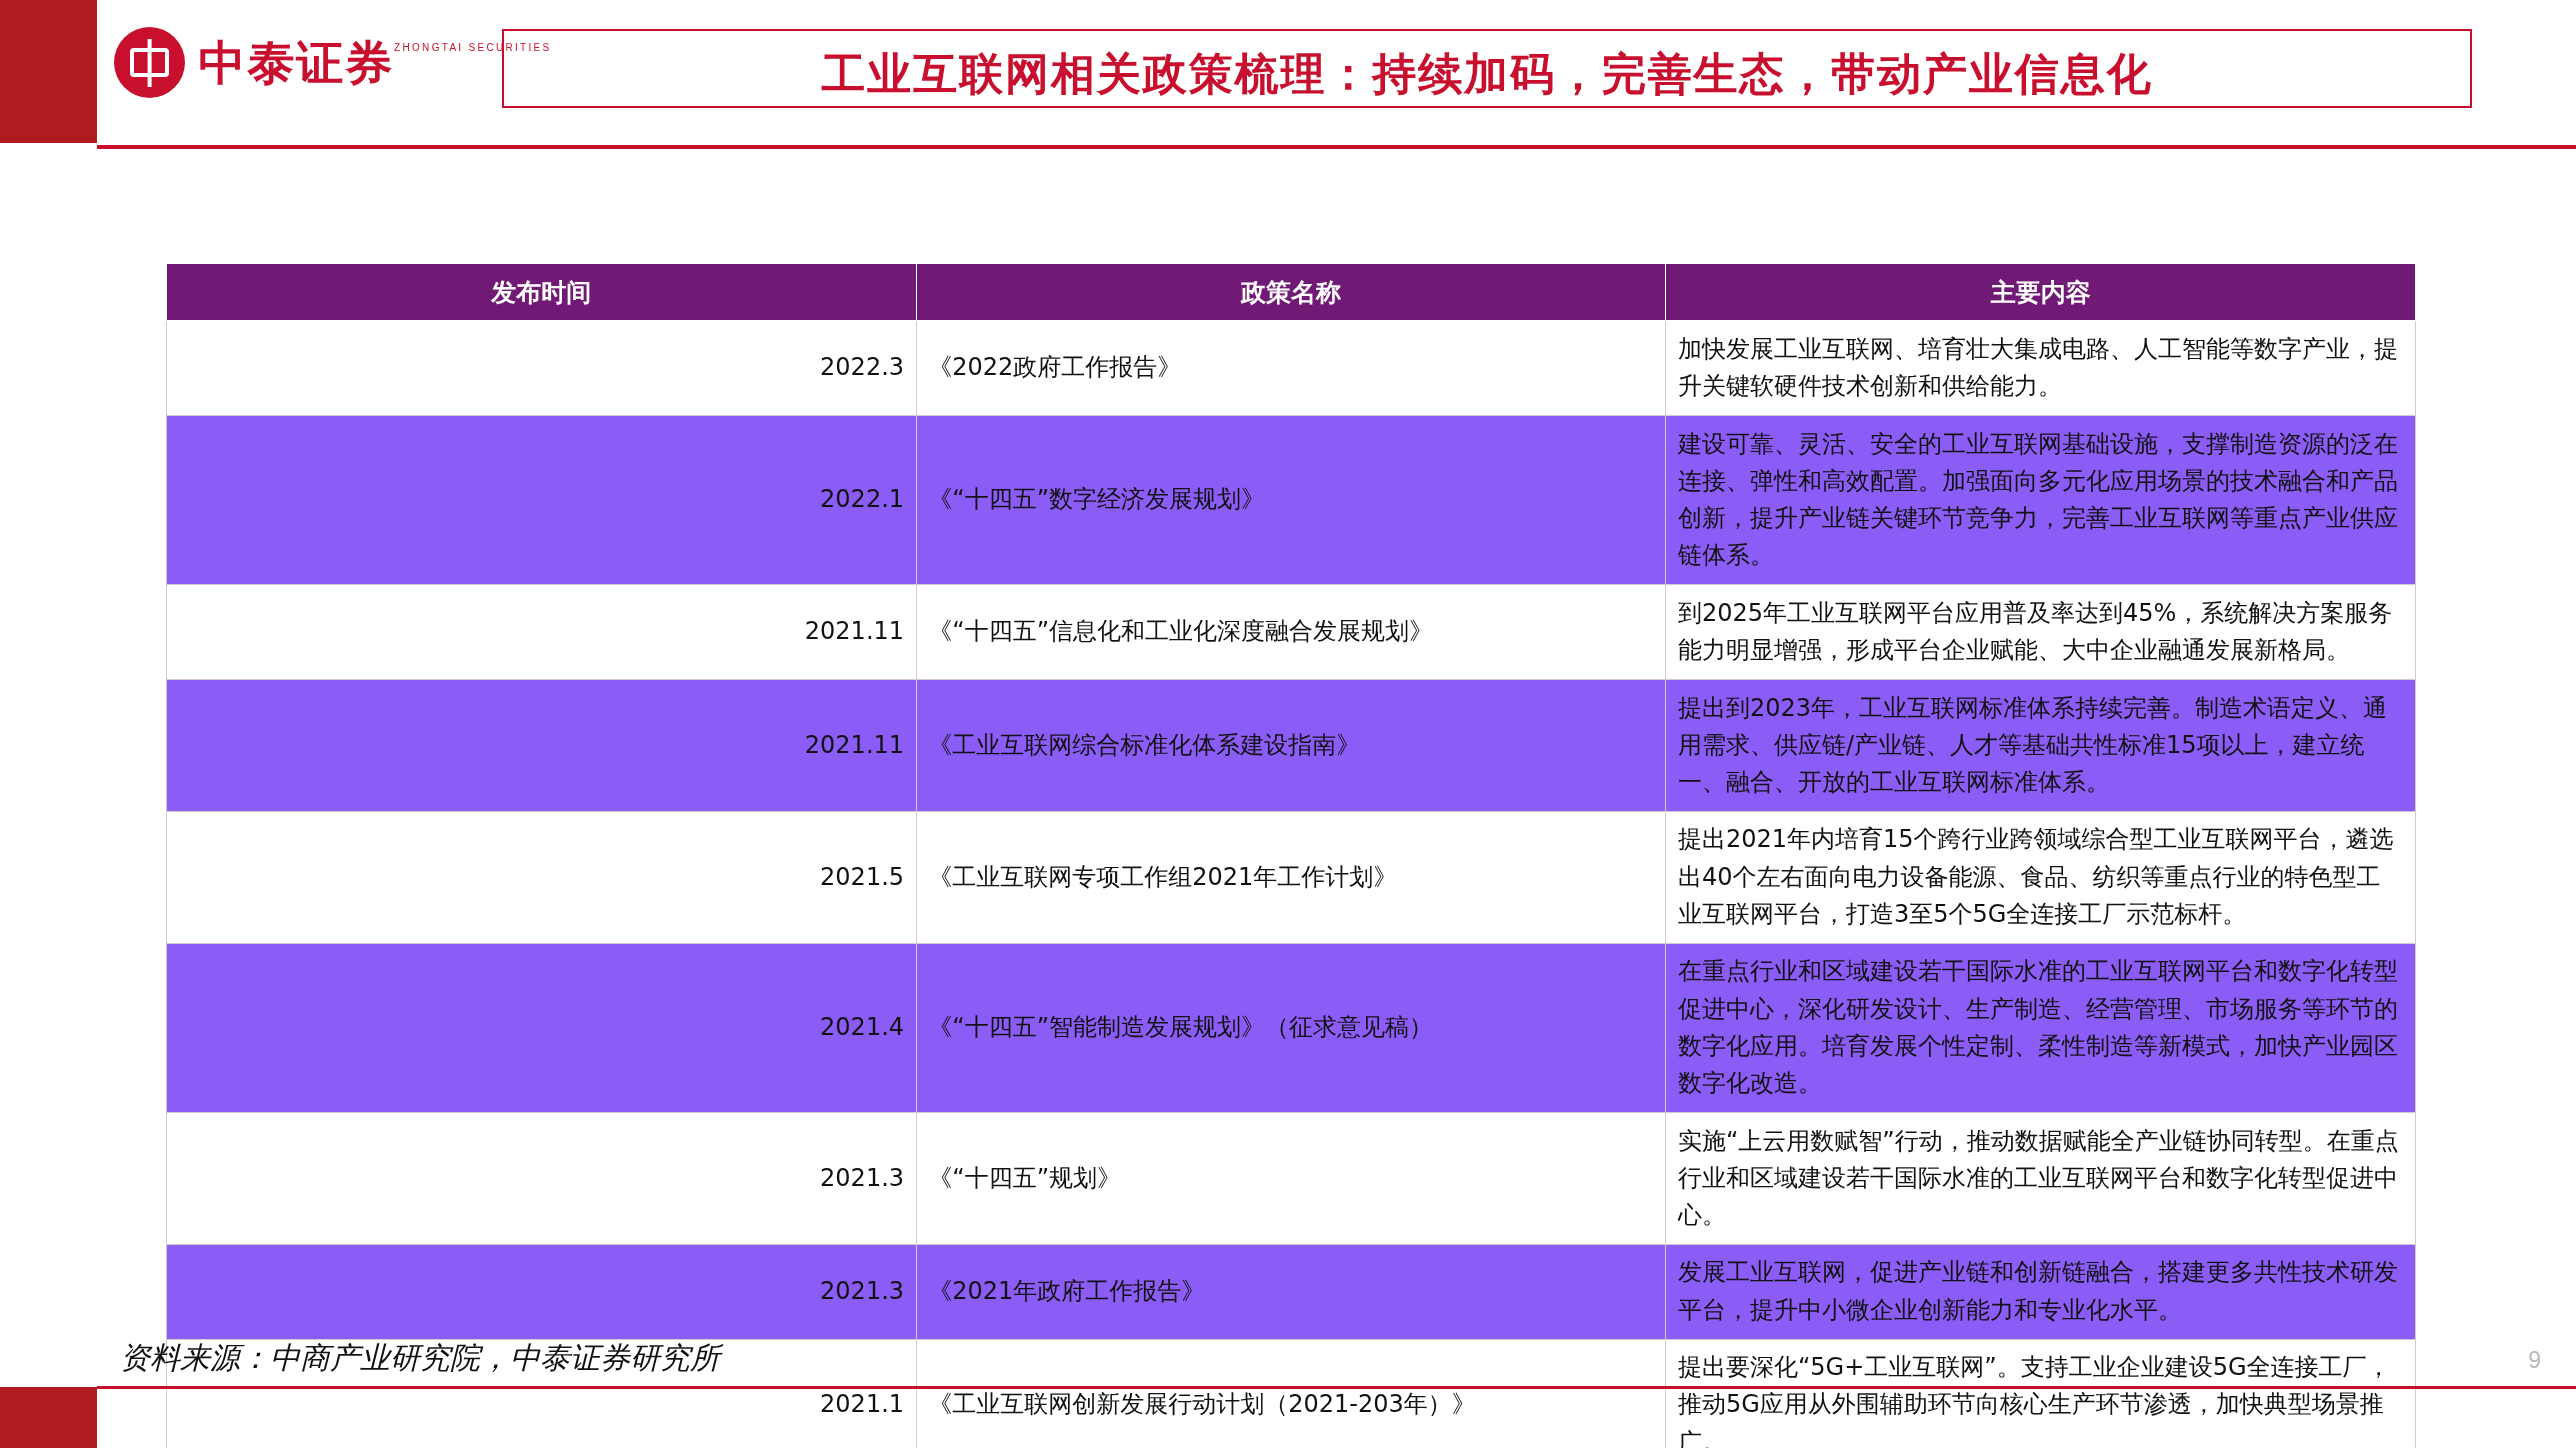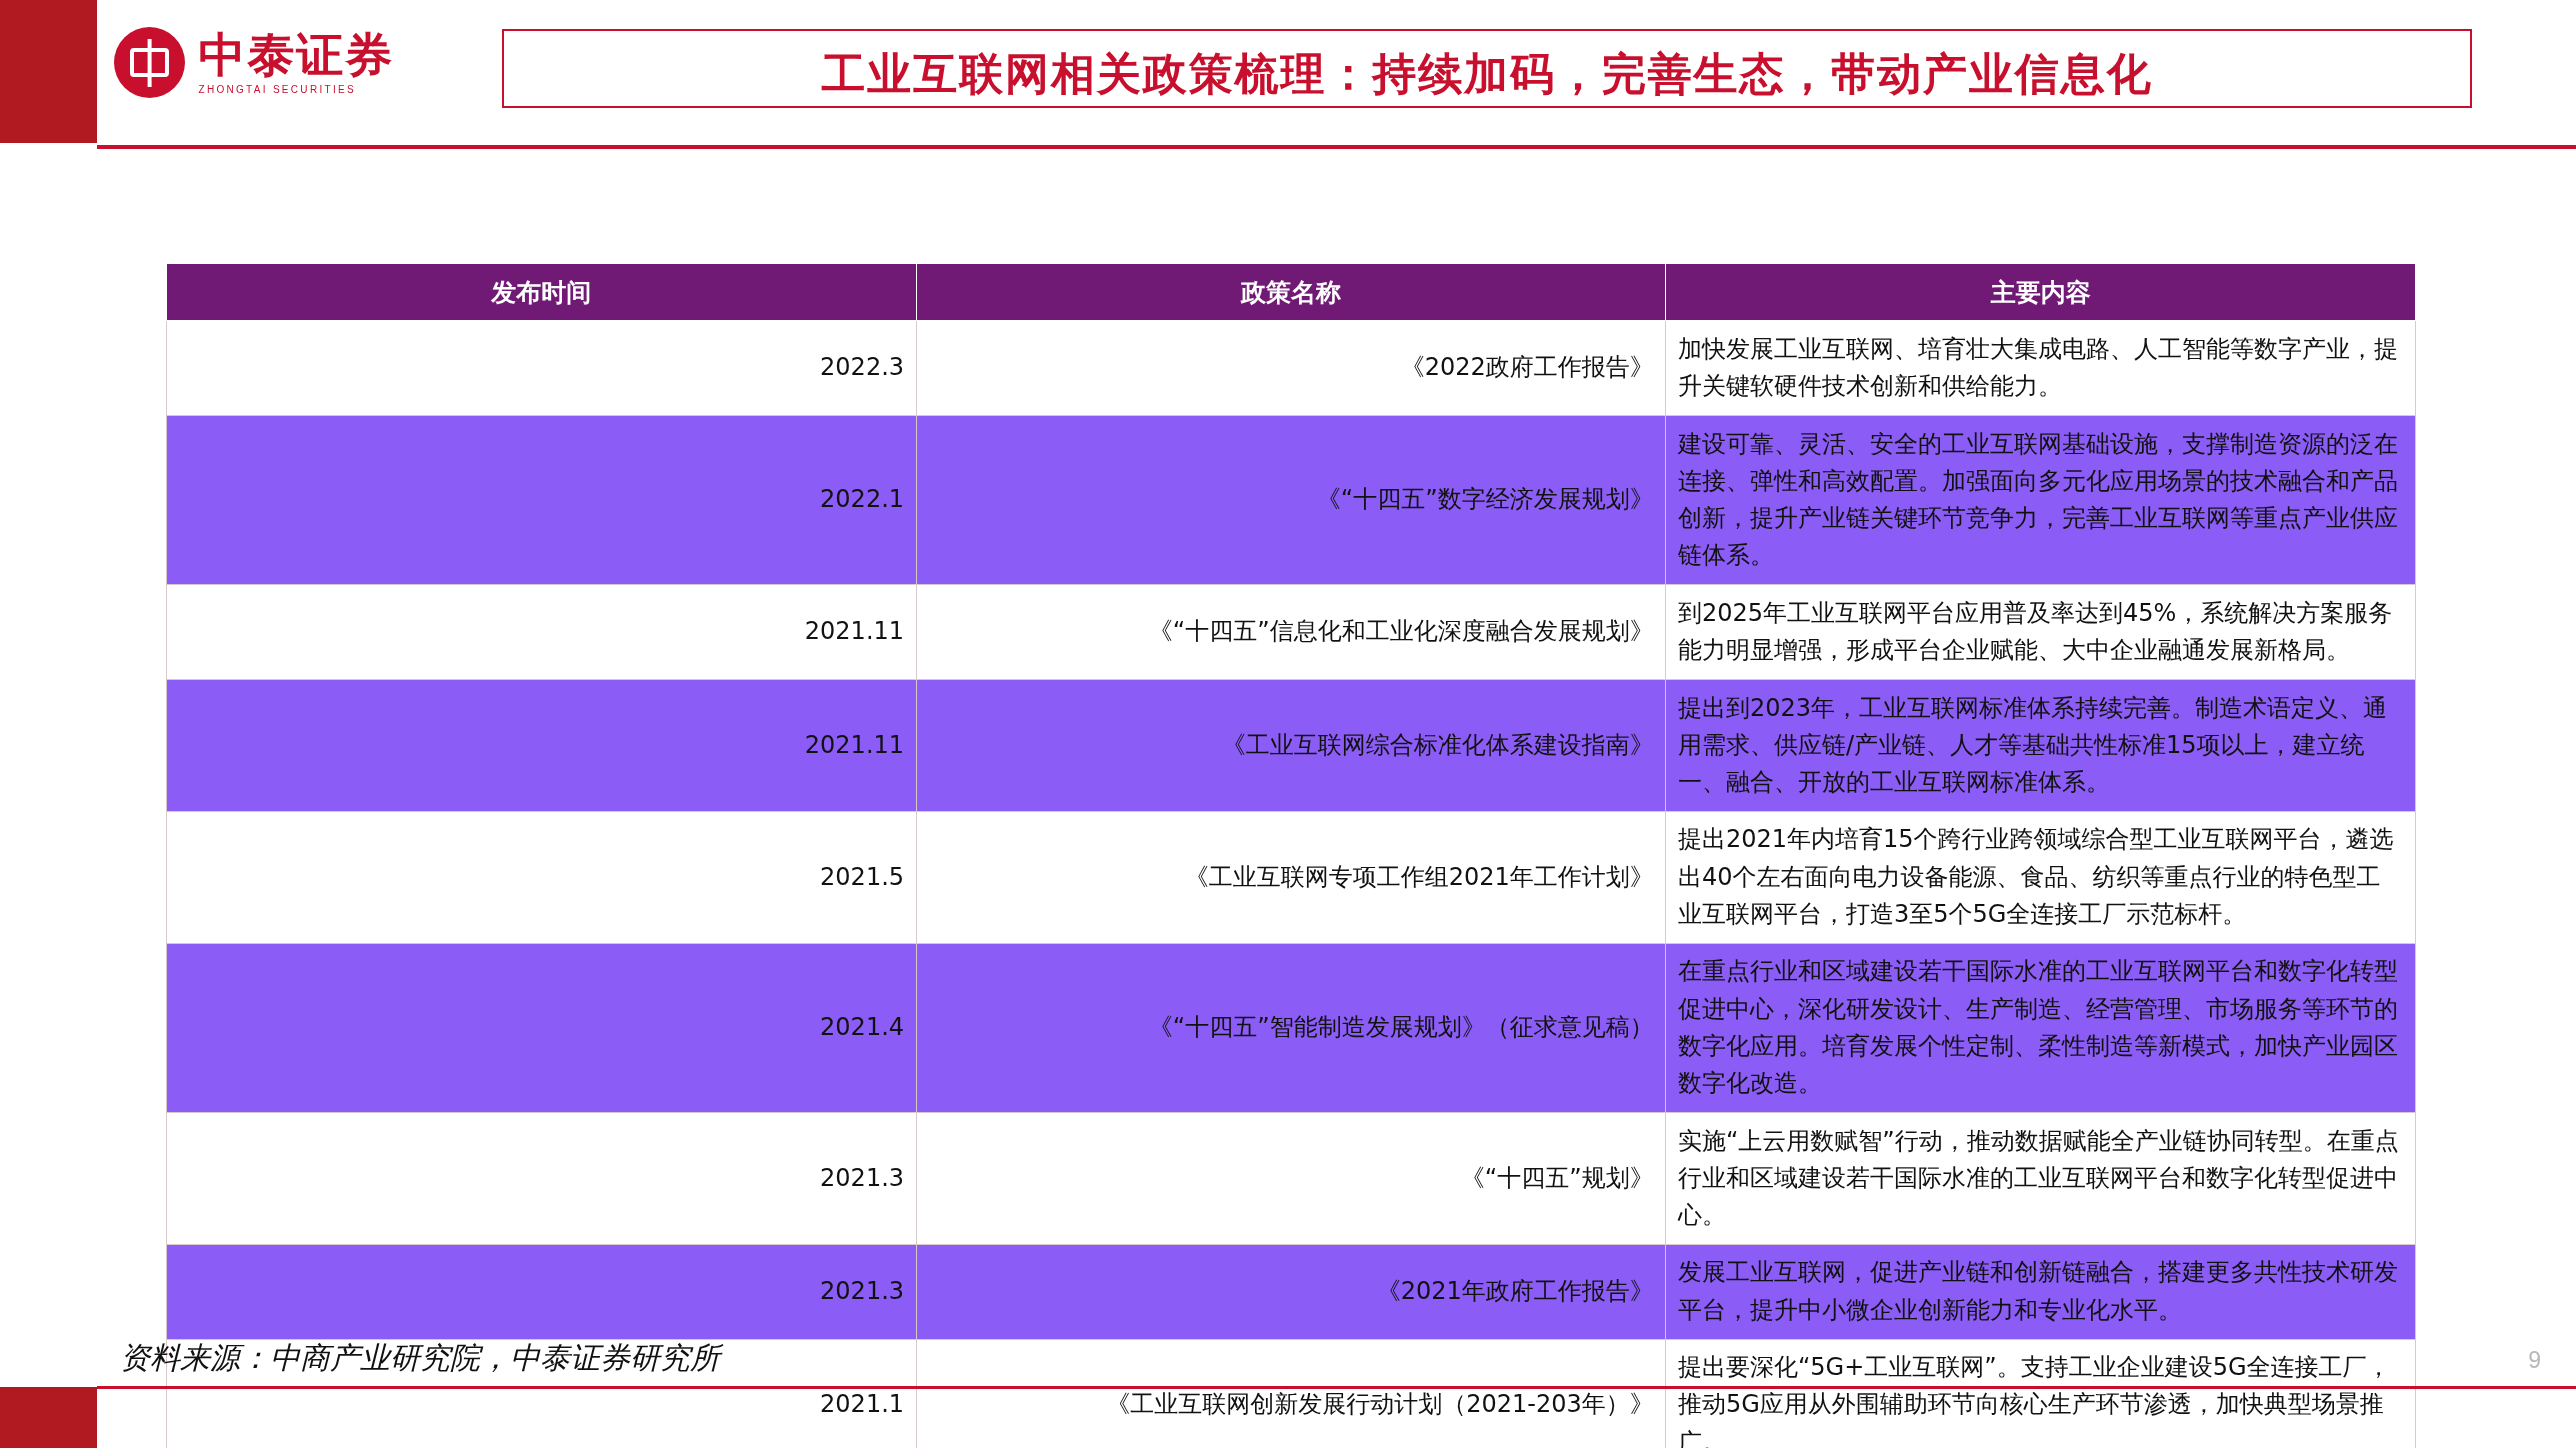--- a/index.html
+++ b/index.html
@@ -58,21 +58,20 @@
     left: 16.4px;
     top: 21px;
     width: 39px;
     height: 29px;
     border: 4.8px solid #ffffff;
     border-radius: 3.9px;
     box-sizing: border-box;
   }
   .logo-text {
     display: flex;
-    flex-direction: column;
     justify-content: center;
   }
   .logo-cn {
     font-size: 47px;
     font-weight: bold;
     color: #c8102e;
     letter-spacing: 1.9px;
     line-height: 1.05;
     font-family: "DejaVu Sans", "Liberation Sans", sans-serif;
   }
@@ -146,21 +145,21 @@
     vertical-align: middle;
     font-family: "DejaVu Sans", "Liberation Sans", sans-serif;
     line-height: 1.55;
   }
   td.col-date {
     text-align: right;
     width: 174px;
     white-space: nowrap;
   }
   td.col-name {
-    text-align: right;
+    text-align: left;
     width: 705px;
     margin-top: 16px;
   }
   td.col-content {
     text-align: left;
   }
   tr.alt td {
     background: #8b5cf6;
   }
   tr.plain td {

